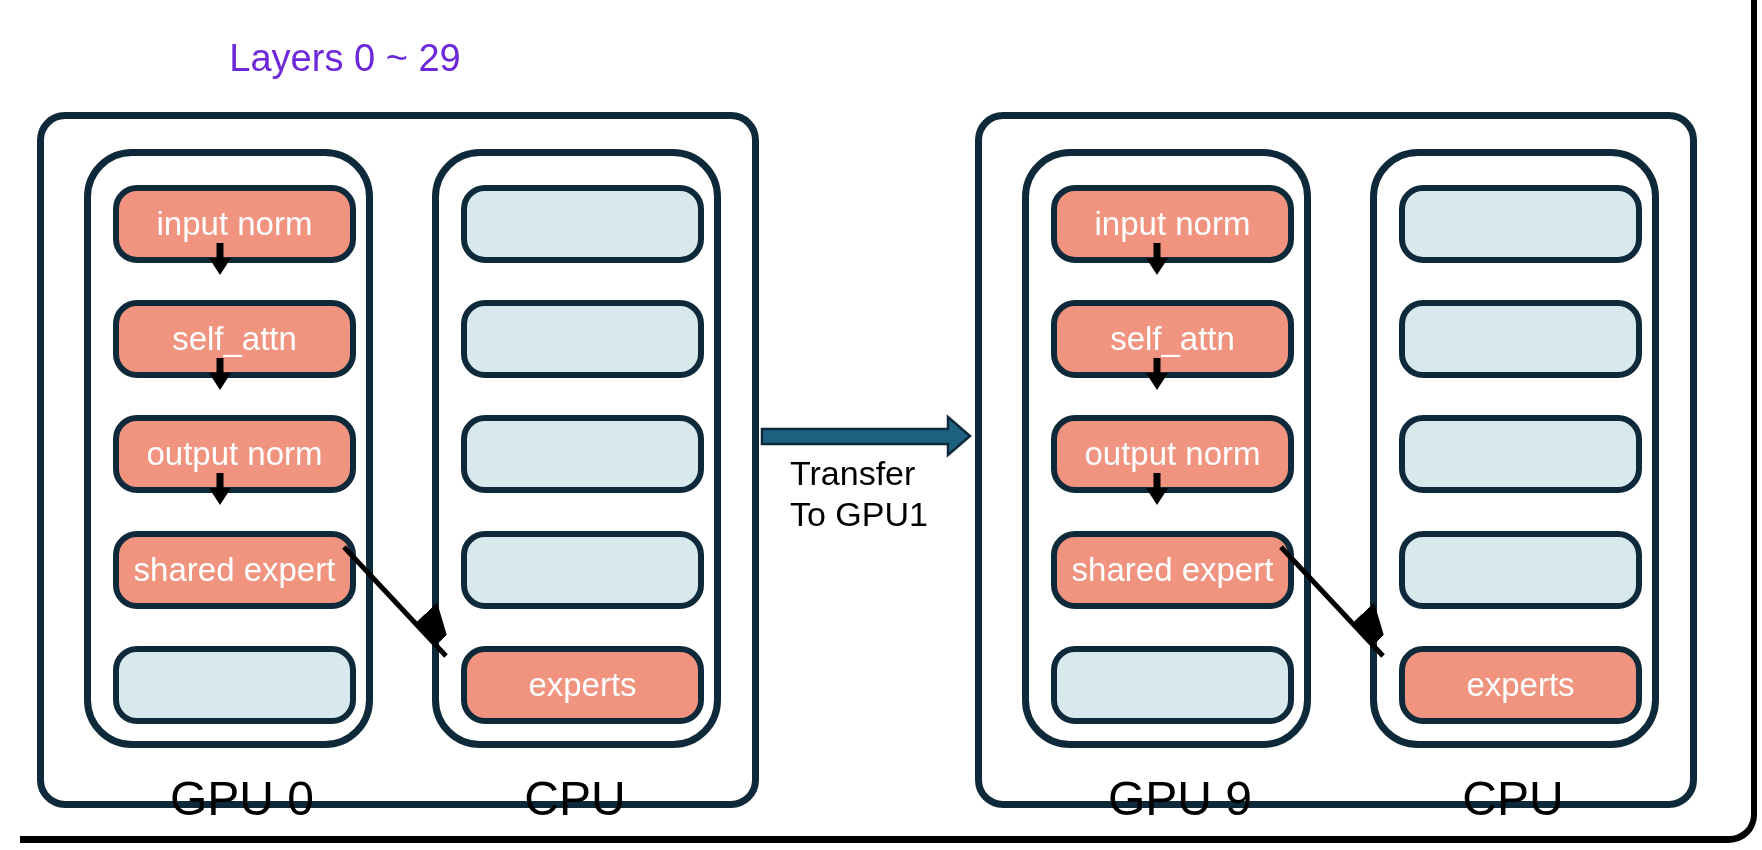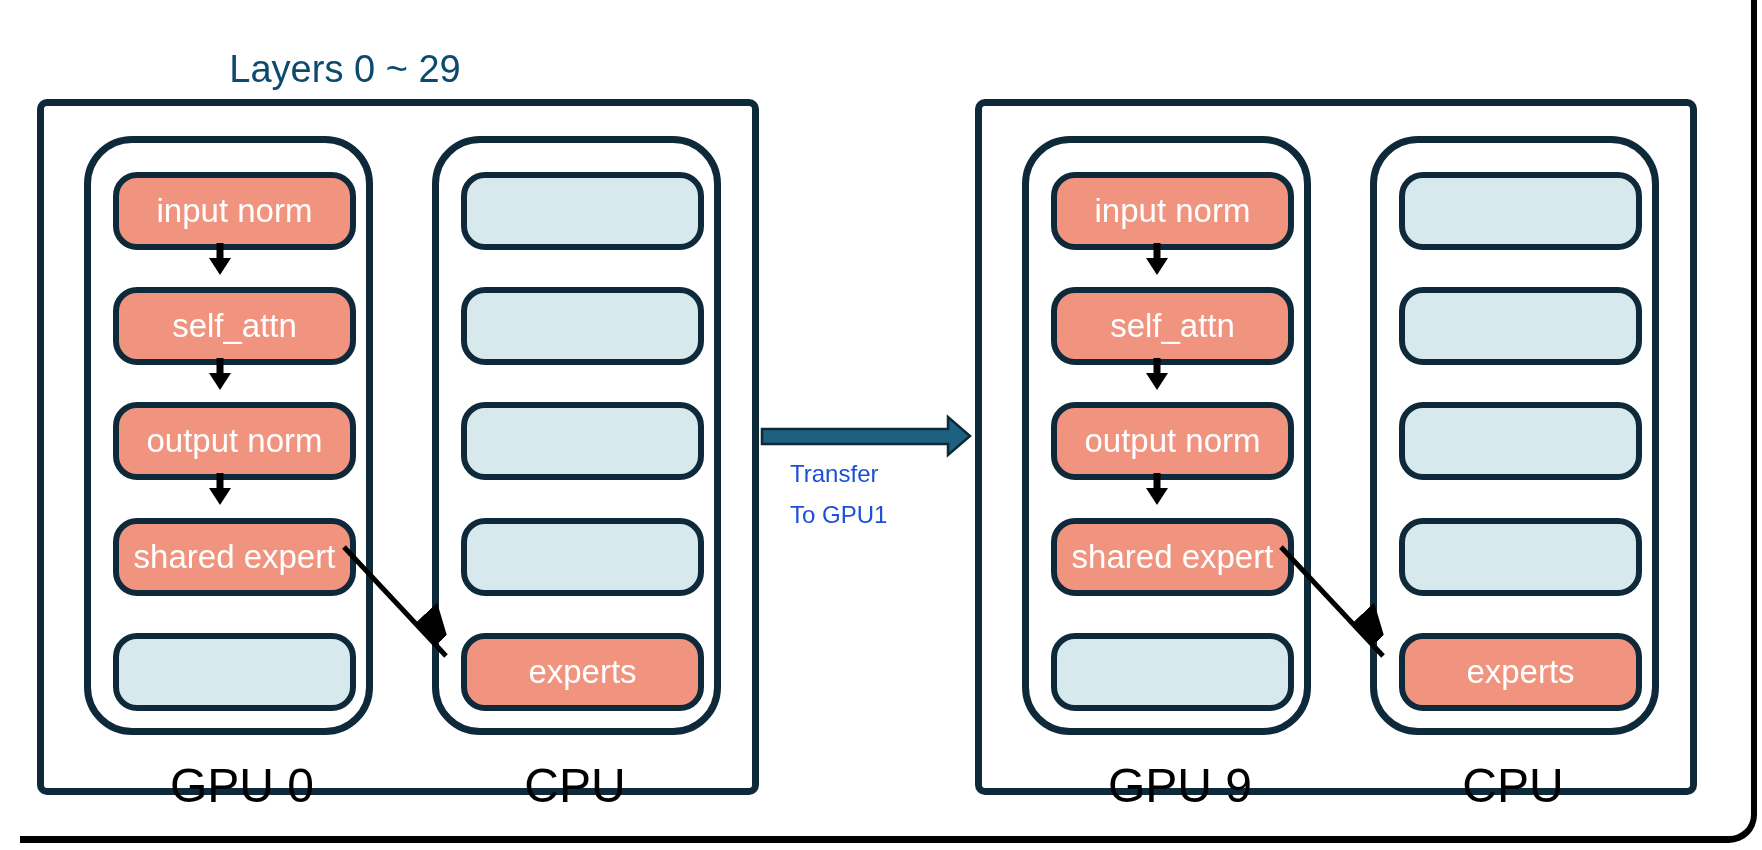--- a/index.html
+++ b/index.html
@@ -1,26 +1,26 @@
 <!DOCTYPE html>
 <html style="--ink: #0e2a3a; --salmon: #f0937f; --lightblue: #d8e9ee; --arrow: #1e6080; --boxText: #ffffff; --labelText: #000000;"><head>
 <meta charset="utf-8">
 <style>
   html,body{margin:0;padding:0;background:#ffffff;}
   .canvas{
     position:relative;width:1762px;height:850px;background:#fff;overflow:hidden;
     font-family:"Liberation Sans", sans-serif;
   }
   .title{
-    position:absolute;top:48px;transform:translateX(-50%);
-    font-size:38px;color:#0c4a6e;white-space:nowrap;
+    position:absolute;top:37px;transform:translateX(-50%);
+    font-size:38px;color:#6d28d9;white-space:nowrap;
   }
   .outer{
-    position:absolute;top:99px;width:722px;height:696px;
-    border:7px solid var(--ink);border-radius:10px;box-sizing:border-box;background:#fff;padding-left:20px;
+    position:absolute;top:112px;width:722px;height:696px;
+    border:7px solid var(--ink);border-radius:28px;box-sizing:border-box;background:#fff;padding-left:20px;
   }
   .inner{
     position:absolute;top:30px;width:289px;height:599px;
     border:7px solid var(--ink);border-radius:48px;box-sizing:border-box;background:#fff;
   }
   .box{
     position:absolute;left:22px;width:243px;height:78px;
     border:6px solid var(--ink);border-radius:24px;box-sizing:border-box;
     display:flex;align-items:center;justify-content:center;
     font-size:33px;color:var(--boxText);white-space:nowrap;
@@ -28,21 +28,21 @@
   .salmon{background:var(--salmon);}
   .blue{background:var(--lightblue);}
   .r1{top:29px}.r2{top:144px}.r3{top:259px}.r4{top:375px}.r5{top:490px}
   .hw-label{
     position:absolute;top:652px;transform:translateX(-50%);
     font-size:48px;color:#000;white-space:nowrap;
   }
   .arrows{position:absolute;left:0;top:0;pointer-events:none;}
   .transfer-text{
     position:absolute;left:790px;top:453px;
-    font-size:24px;line-height:41px;color:#1d4ed8;white-space:nowrap;
+    font-size:34px;line-height:41px;color:#000000;white-space:nowrap;
   }
   .frame{
     position:absolute;left:20px;top:-30px;width:1737px;height:873px;
     border-right:6px solid #000;border-bottom:7px solid #000;
     border-bottom-right-radius:28px;box-sizing:border-box;
   }
 </style>
 </head>
 <body>
 

